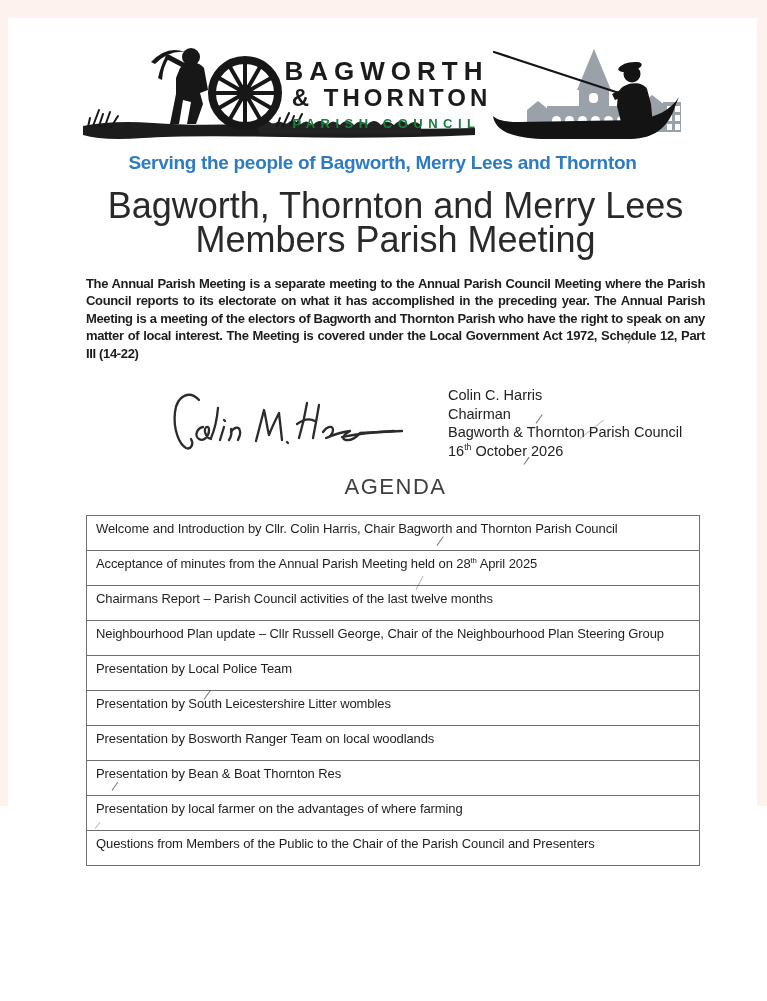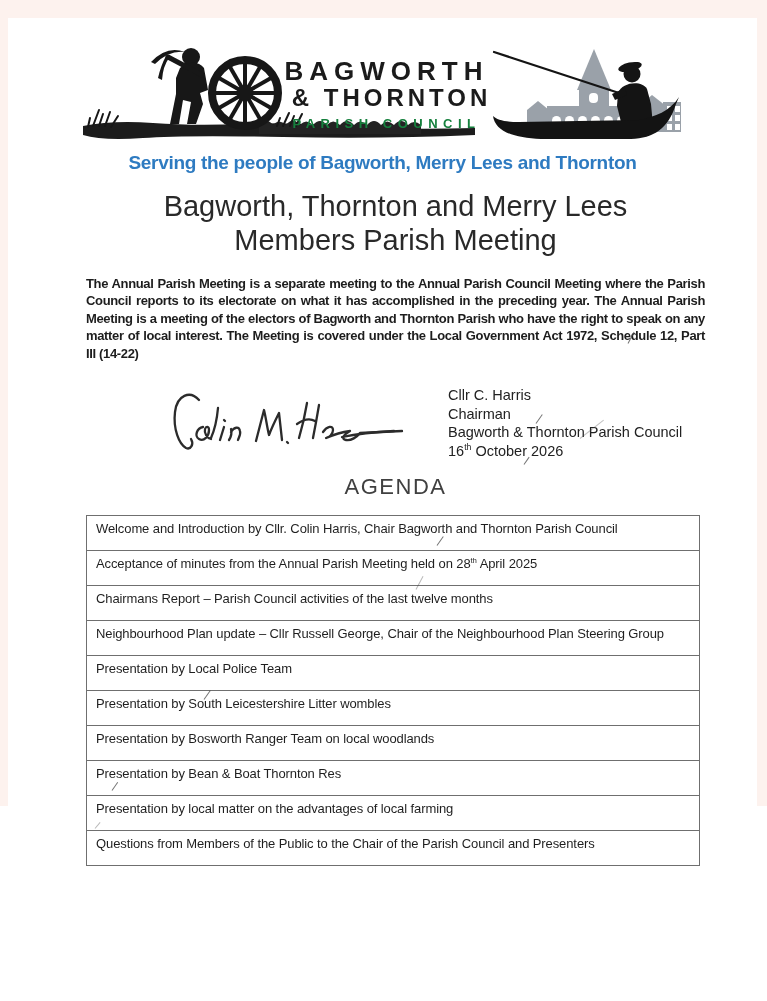--- a/index.html
+++ b/index.html
@@ -45,21 +45,21 @@
   .logo-line3{font-size:13px;font-weight:700;letter-spacing:5.5px;margin-top:7px;color:#15803d;}
   
   .tagline{
     margin-top:10px;text-align:center;
     font-size:19px;font-weight:600;letter-spacing:-0.3px;
     color:var(--tagline-blue);
   }
   
   .title{
     margin:15px 0 18px;text-align:center;
-    font-size:29px;font-weight:400;line-height:34px;
+    font-size:36px;font-weight:400;line-height:34px;
     color:#292929;
   }
   
   .intro{
     margin:9px 0 0;
     font-size:13px;font-weight:700;letter-spacing:-0.35px;
     line-height:17.4px;text-align:justify;
     color:#1d1d1d;
   }
   
@@ -208,21 +208,21 @@
             <path d="M56,44 l-4,13 M56,37 l1,1"></path>
             <path d="M63,46 c1,4 0,8 -2,11 m2,-8 c3,-5 8,-6 9,-1 c1,3 -1,6 -2,9"></path>
             <path d="M88,58 c3,-12 6,-23 8,-31 c2,8 3,17 5,25 c3,-8 7,-16 10,-22 c1,9 2,18 3,27"></path>
             <path d="M119,59 l1,1"></path>
             <path d="M139,20 c-2,12 -5,25 -8,35 M129,41 c7,-5 13,-6 18,-3 M151,22 c-2,12 -4,23 -6,33"></path>
             <path d="M155,49 c4,-6 10,-7 10,-2 c0,4 -4,8 -7,8 c9,-4 16,-6 24,-7 c-7,4 -9,8 -4,9 c5,1 11,-3 14,-7 l42,-2"></path>
             <path d="M174,54 c14,-3 30,-5 52,-6"></path>
           </g>
         </svg>
         <div class="sig-text">
-          <div>Cllr C. Harris</div>
+          <div>Colin C. Harris</div>
           <div>Chairman</div>
           <div>Bagworth &amp; Thornton Parish Council</div>
           <div><span>16</span><sup>th</sup><span> October 2026</span></div>
         </div>
       </div>
 
       <div class="agenda-heading">AGENDA</div>
 
 
       <table class="agenda-table">
@@ -245,21 +245,21 @@
             <tr>
               <td>Presentation by South Leicestershire Litter wombles</td>
             </tr>
             <tr>
               <td>Presentation by Bosworth Ranger Team on local woodlands</td>
             </tr>
             <tr>
               <td>Presentation by Bean &amp; Boat Thornton Res</td>
             </tr>
             <tr>
-              <td>Presentation by local matter on the advantages of local farming</td>
+              <td>Presentation by local farmer on the advantages of where farming</td>
             </tr>
             <tr>
               <td>Questions from Members of the Public to the Chair of the Parish Council and Presenters</td>
             </tr>
           </tbody>
       </table>
     </div>
 
     <div class="mark" style="left:620px;top:325px;width:13px;transform:rotate(-62deg);"></div>
     <div class="mark" style="left:528px;top:405px;width:11px;transform:rotate(-55deg);"></div>

